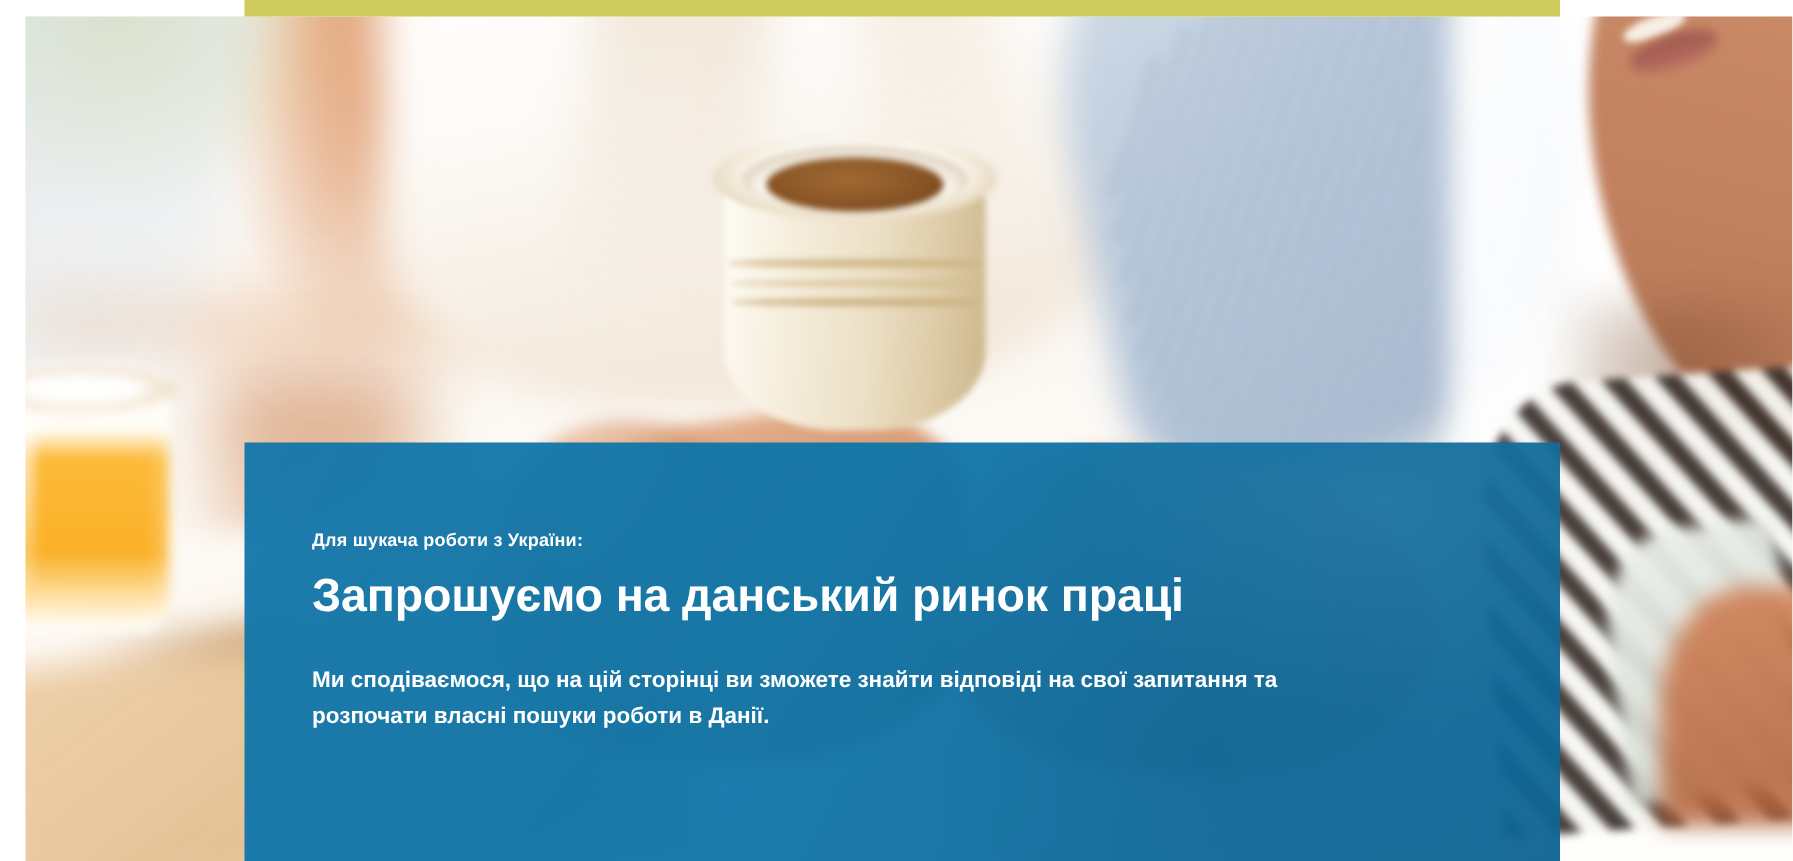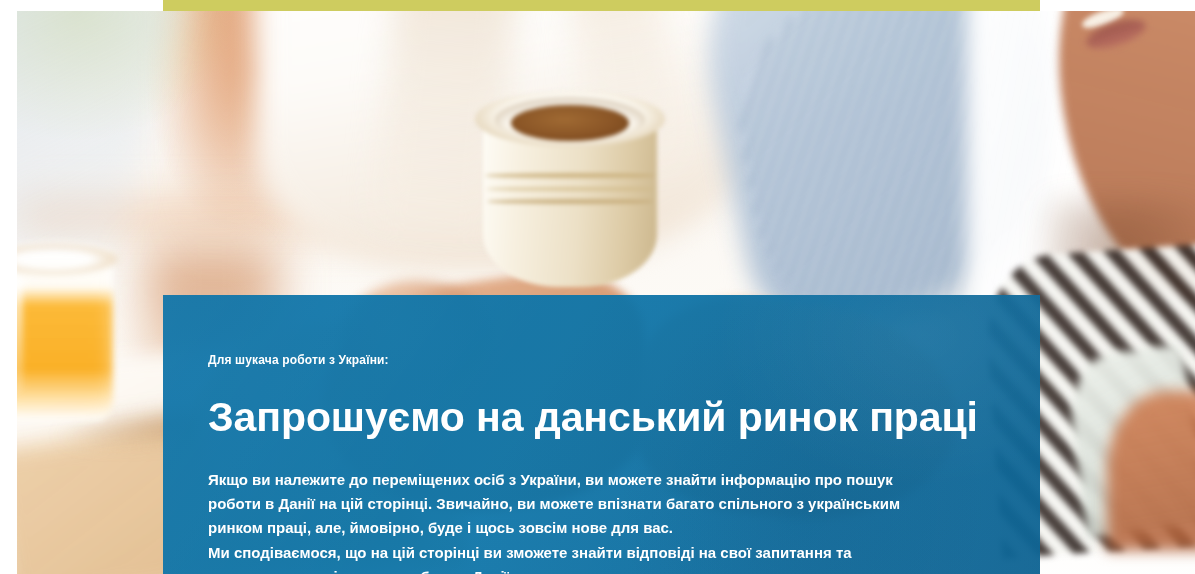--- a/index.html
+++ b/index.html
@@ -312,25 +312,25 @@
 
   .eyebrow {
     color:#ffffff;
     font-size:12px;
     font-weight:bold;
     letter-spacing:.15px;
     line-height:1.2;
   }
   .headline {
     color:#ffffff;
-    font-size:41px;
+    font-size:31px;
     font-weight:bold;
     letter-spacing:-.1px;
     line-height:1.18;
-    margin-top:26px;
+    margin-top:12px;
     white-space:nowrap;
   }
   .body-copy {
     margin-top:26px;
     color:#ffffff;
     font-size:15px;
     font-weight:bold;
     line-height:1.62;
     max-width:700px;
   }
@@ -394,19 +394,18 @@
   </div>
 
   <div class="accent-bar"></div>
 
   <div class="panel">
     <div class="panel-texture"></div>
     <div class="panel-inner">
       <div class="eyebrow">Для шукача роботи з України:</div>
       <h1 class="headline">Запрошуємо на данський ринок праці</h1>
       <div class="body-copy">
-        <p>Якщо ви належите до переміщених осіб з України, ви можете знайти інформацію про пошук роботи в Данії на цій сторінці. Звичайно, ви можете впізнати багато спільного з українським ринком праці, але, ймовірно, буде і щось зовсім нове для вас.</p>
         <p>Ми сподіваємося, що на цій сторінці ви зможете знайти відповіді на свої запитання та розпочати власні пошуки роботи в Данії.</p>
       </div>
     </div>
   </div>
 
 </div>
 
 </body></html>

